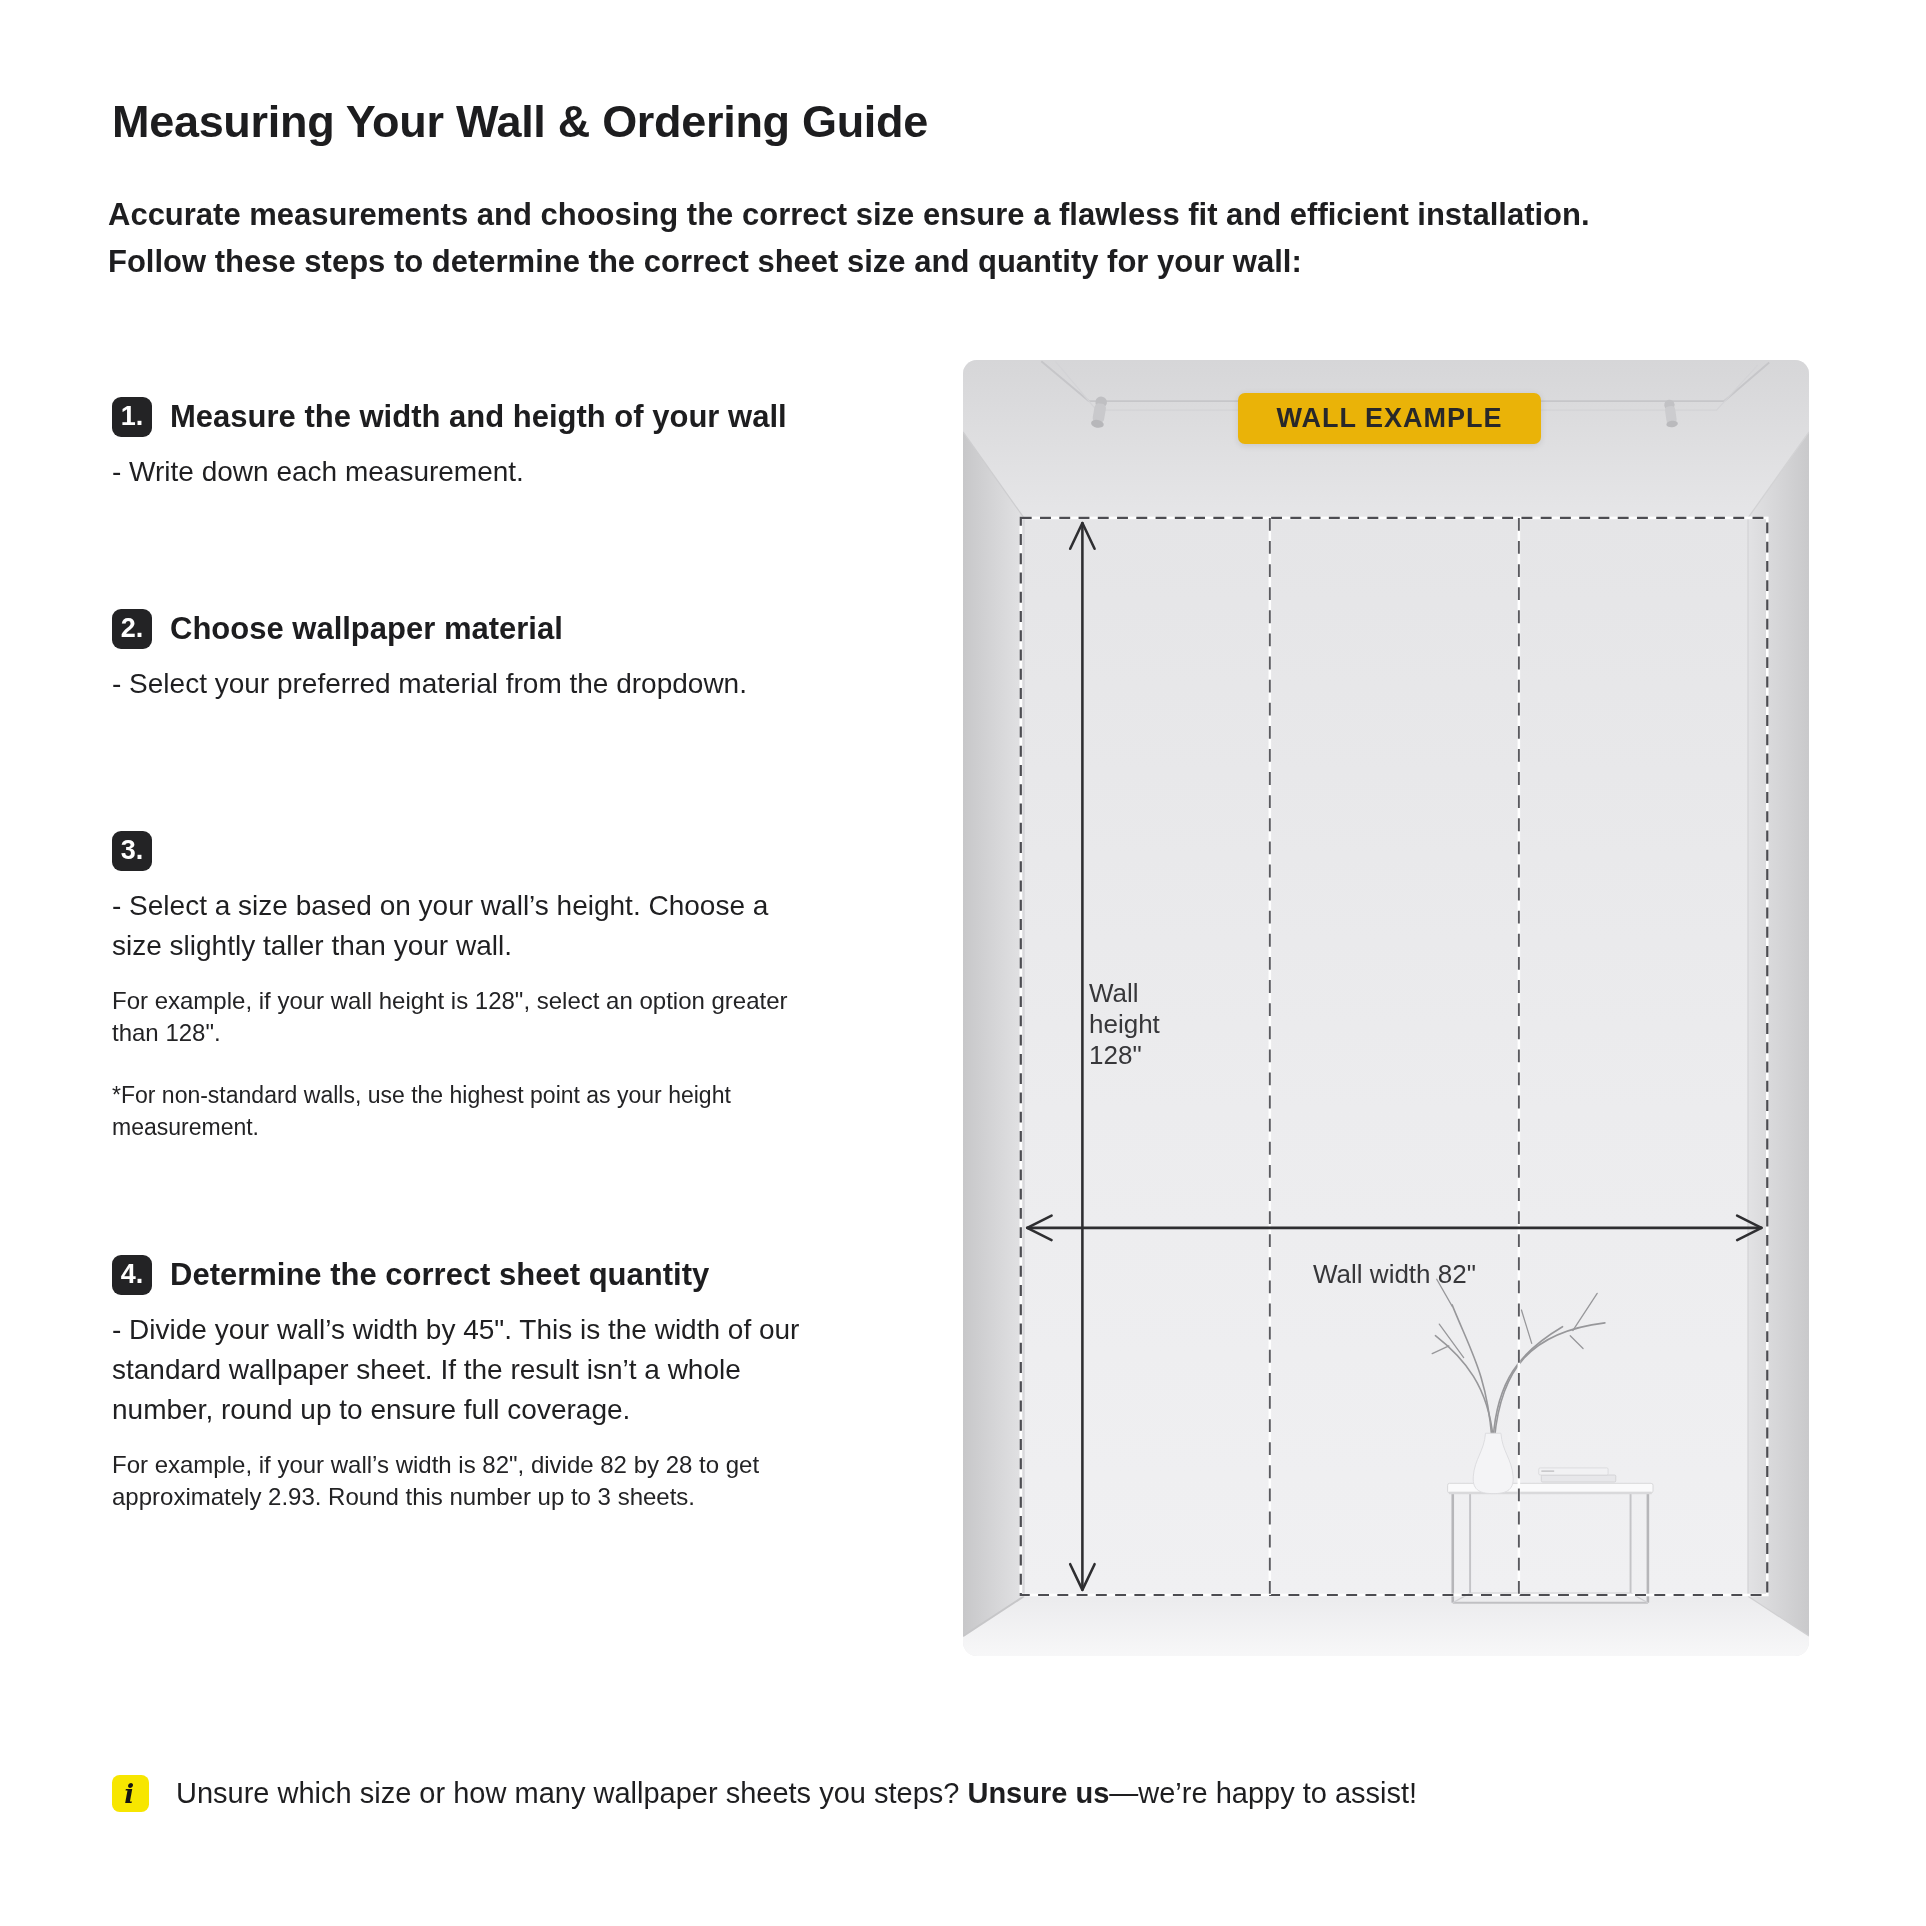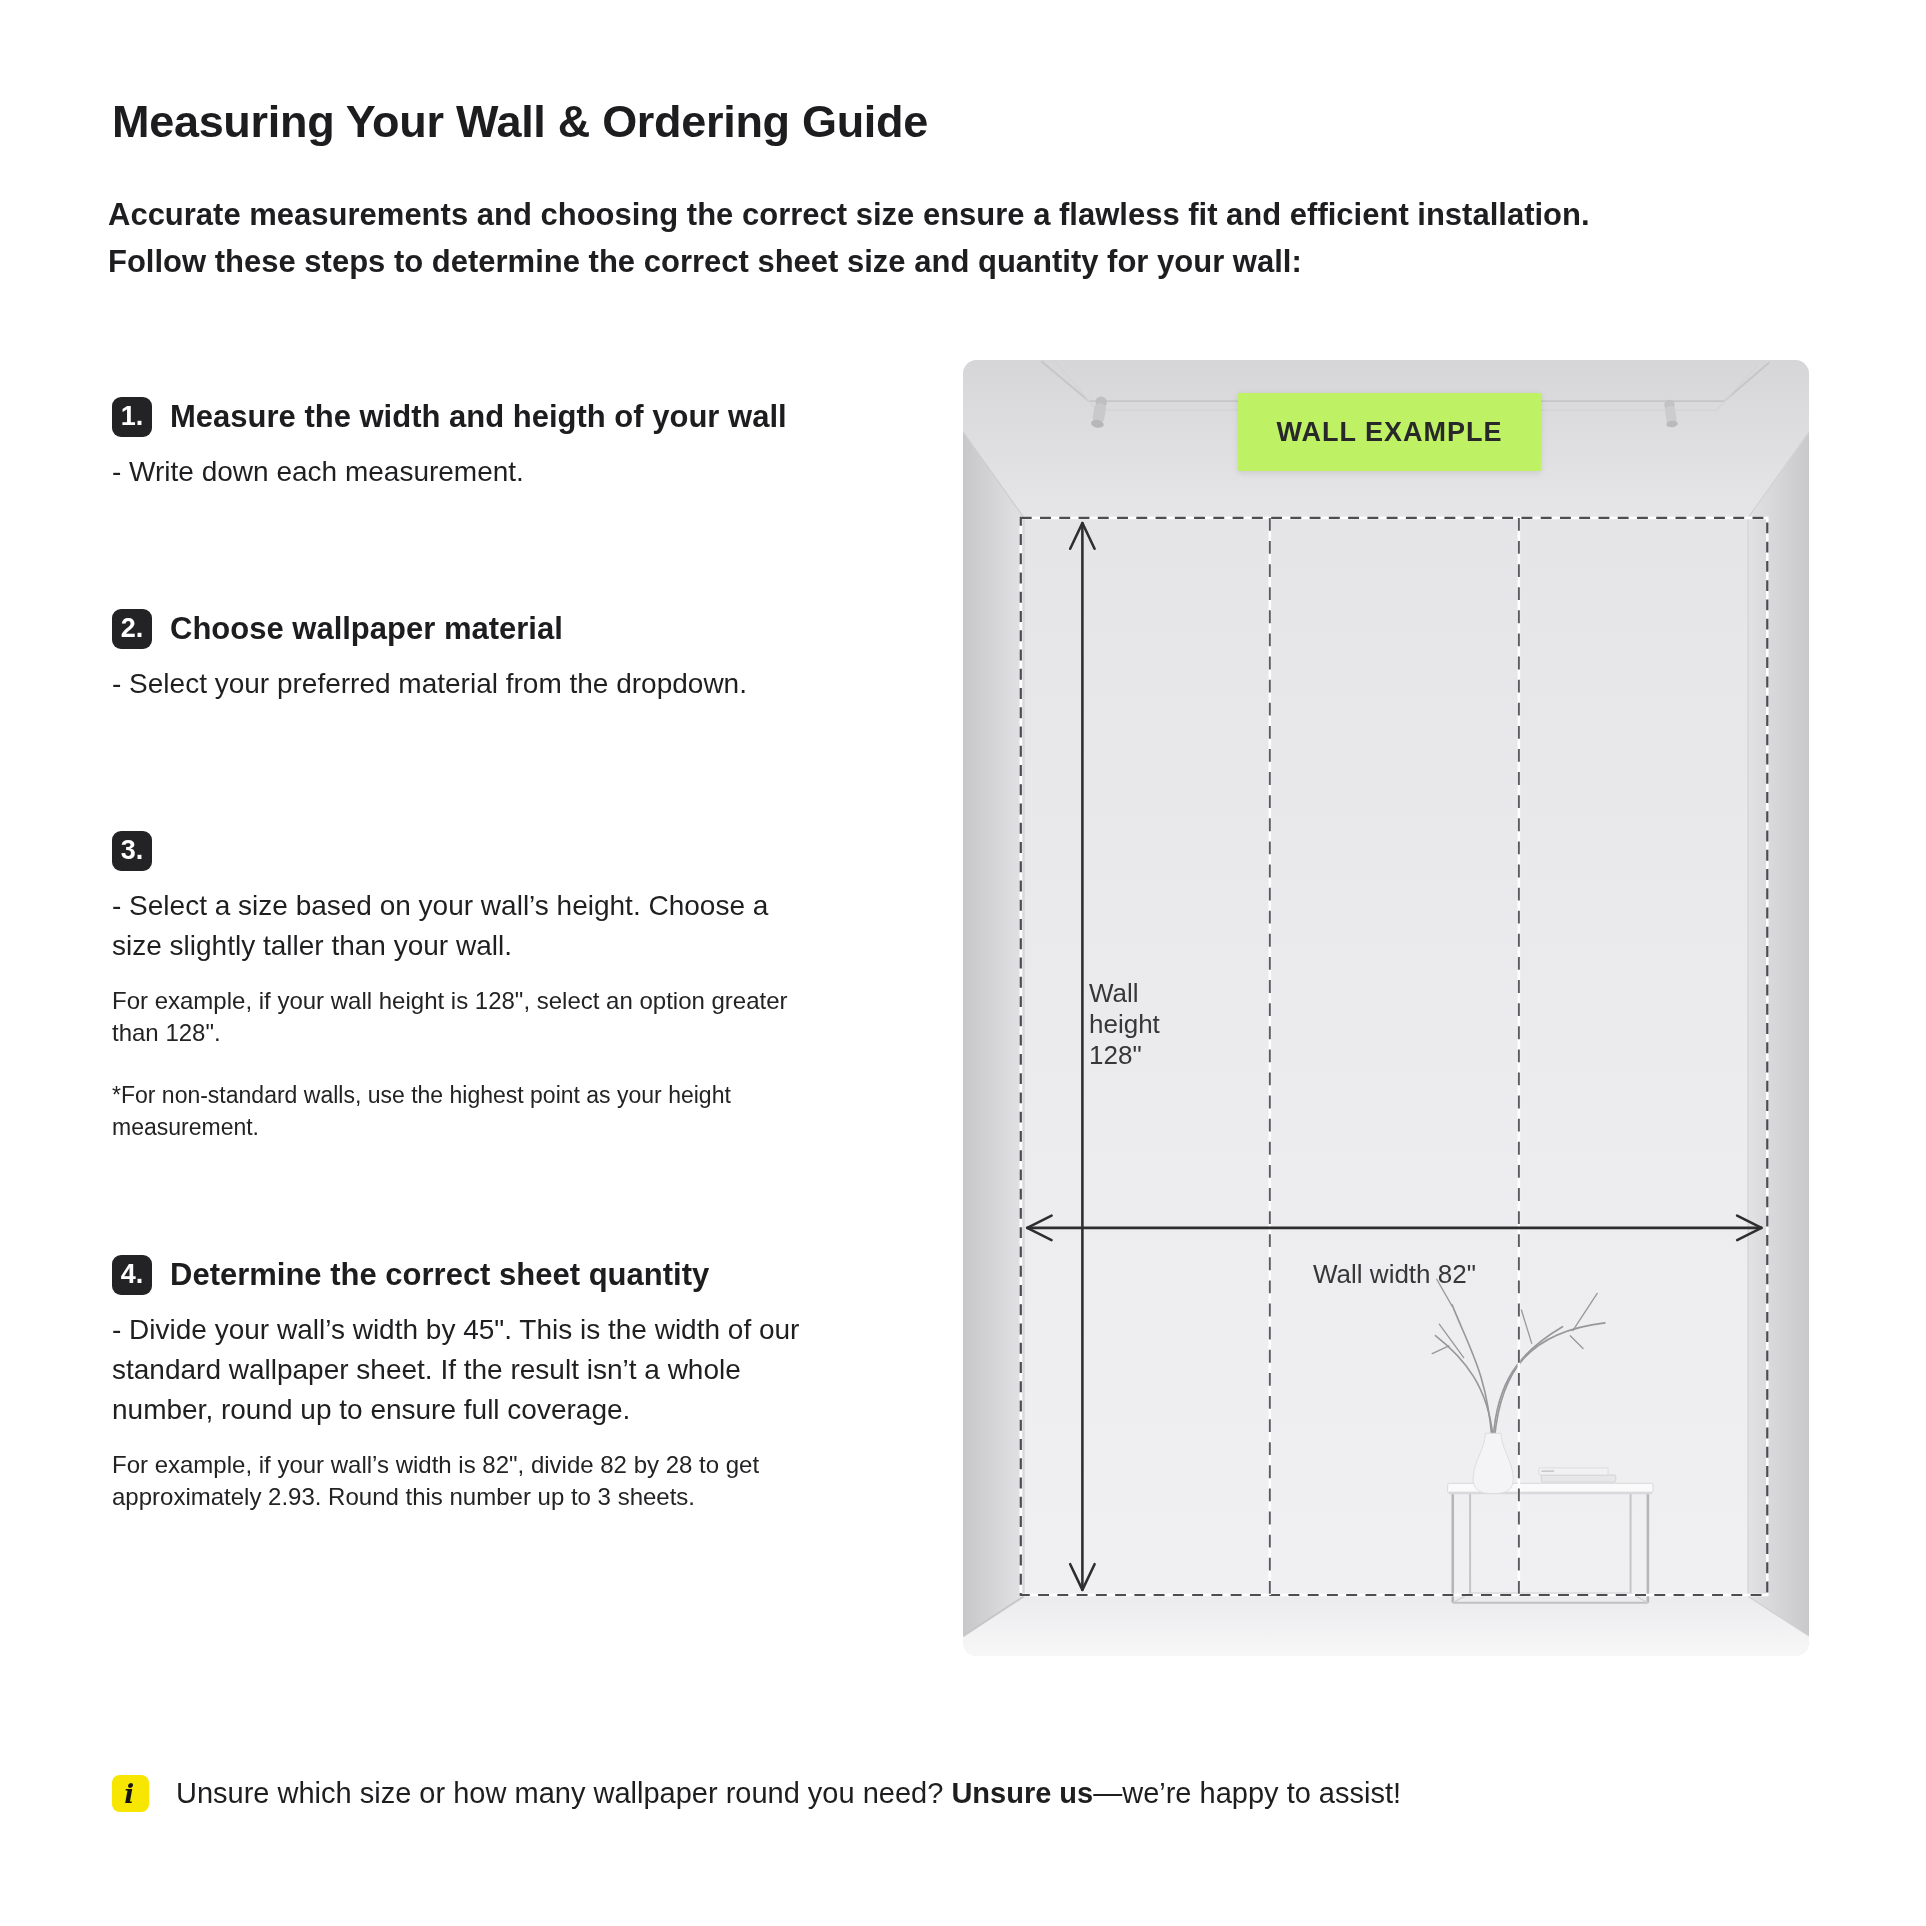--- a/index.html
+++ b/index.html
@@ -37,22 +37,22 @@
     margin-top:29.5px;font-size:23px;line-height:32px;color:#232325;
     white-space:pre-line;
   }
   
   .wall-photo{
     position:absolute;left:963px;top:360px;width:846px;height:1296px;
     border-radius:14px;overflow:hidden;background:#e9e9eb;
   }
   .wall-photo svg{position:absolute;left:0;top:0;display:block;}
   .wall-badge{
-    position:absolute;left:275px;top:33px;width:303px;height:78px;
-    background:#bef264;border-radius:1px;box-shadow:0 1.9px 6.4px rgba(0,0,0,.10);
+    position:absolute;left:275px;top:33px;width:303px;height:51px;
+    background:#eab308;border-radius:7px;box-shadow:0 1.9px 6.4px rgba(0,0,0,.10);
     display:flex;align-items:center;justify-content:center;
     font-size:27px;font-weight:700;letter-spacing:1px;color:#28282a;
   }
   .height-label{
     position:absolute;left:126px;top:618px;width:106px;
     font-size:26px;line-height:31px;color:#37373a;
   }
   .width-label{
     position:absolute;left:58px;top:899px;width:747px;text-align:center;
     font-size:26px;color:#37373a;
@@ -232,17 +232,17 @@
       </g>
     </svg>
 
     <div class="wall-badge">WALL EXAMPLE</div>
     <div class="height-label">Wall height 128"</div>
     <div class="width-label">Wall width 82"</div>
   </div>
 
   <div class="footer-note">
     <div class="info-icon">i</div>
-    <div class="footer-text"><span>Unsure which size or how many wallpaper round you need? </span><span class="contact">Unsure us</span><span>—we’re happy to assist!</span></div>
+    <div class="footer-text"><span>Unsure which size or how many wallpaper sheets you steps? </span><span class="contact">Unsure us</span><span>—we’re happy to assist!</span></div>
   </div>
 
 </div>
 
 
 </body></html>

